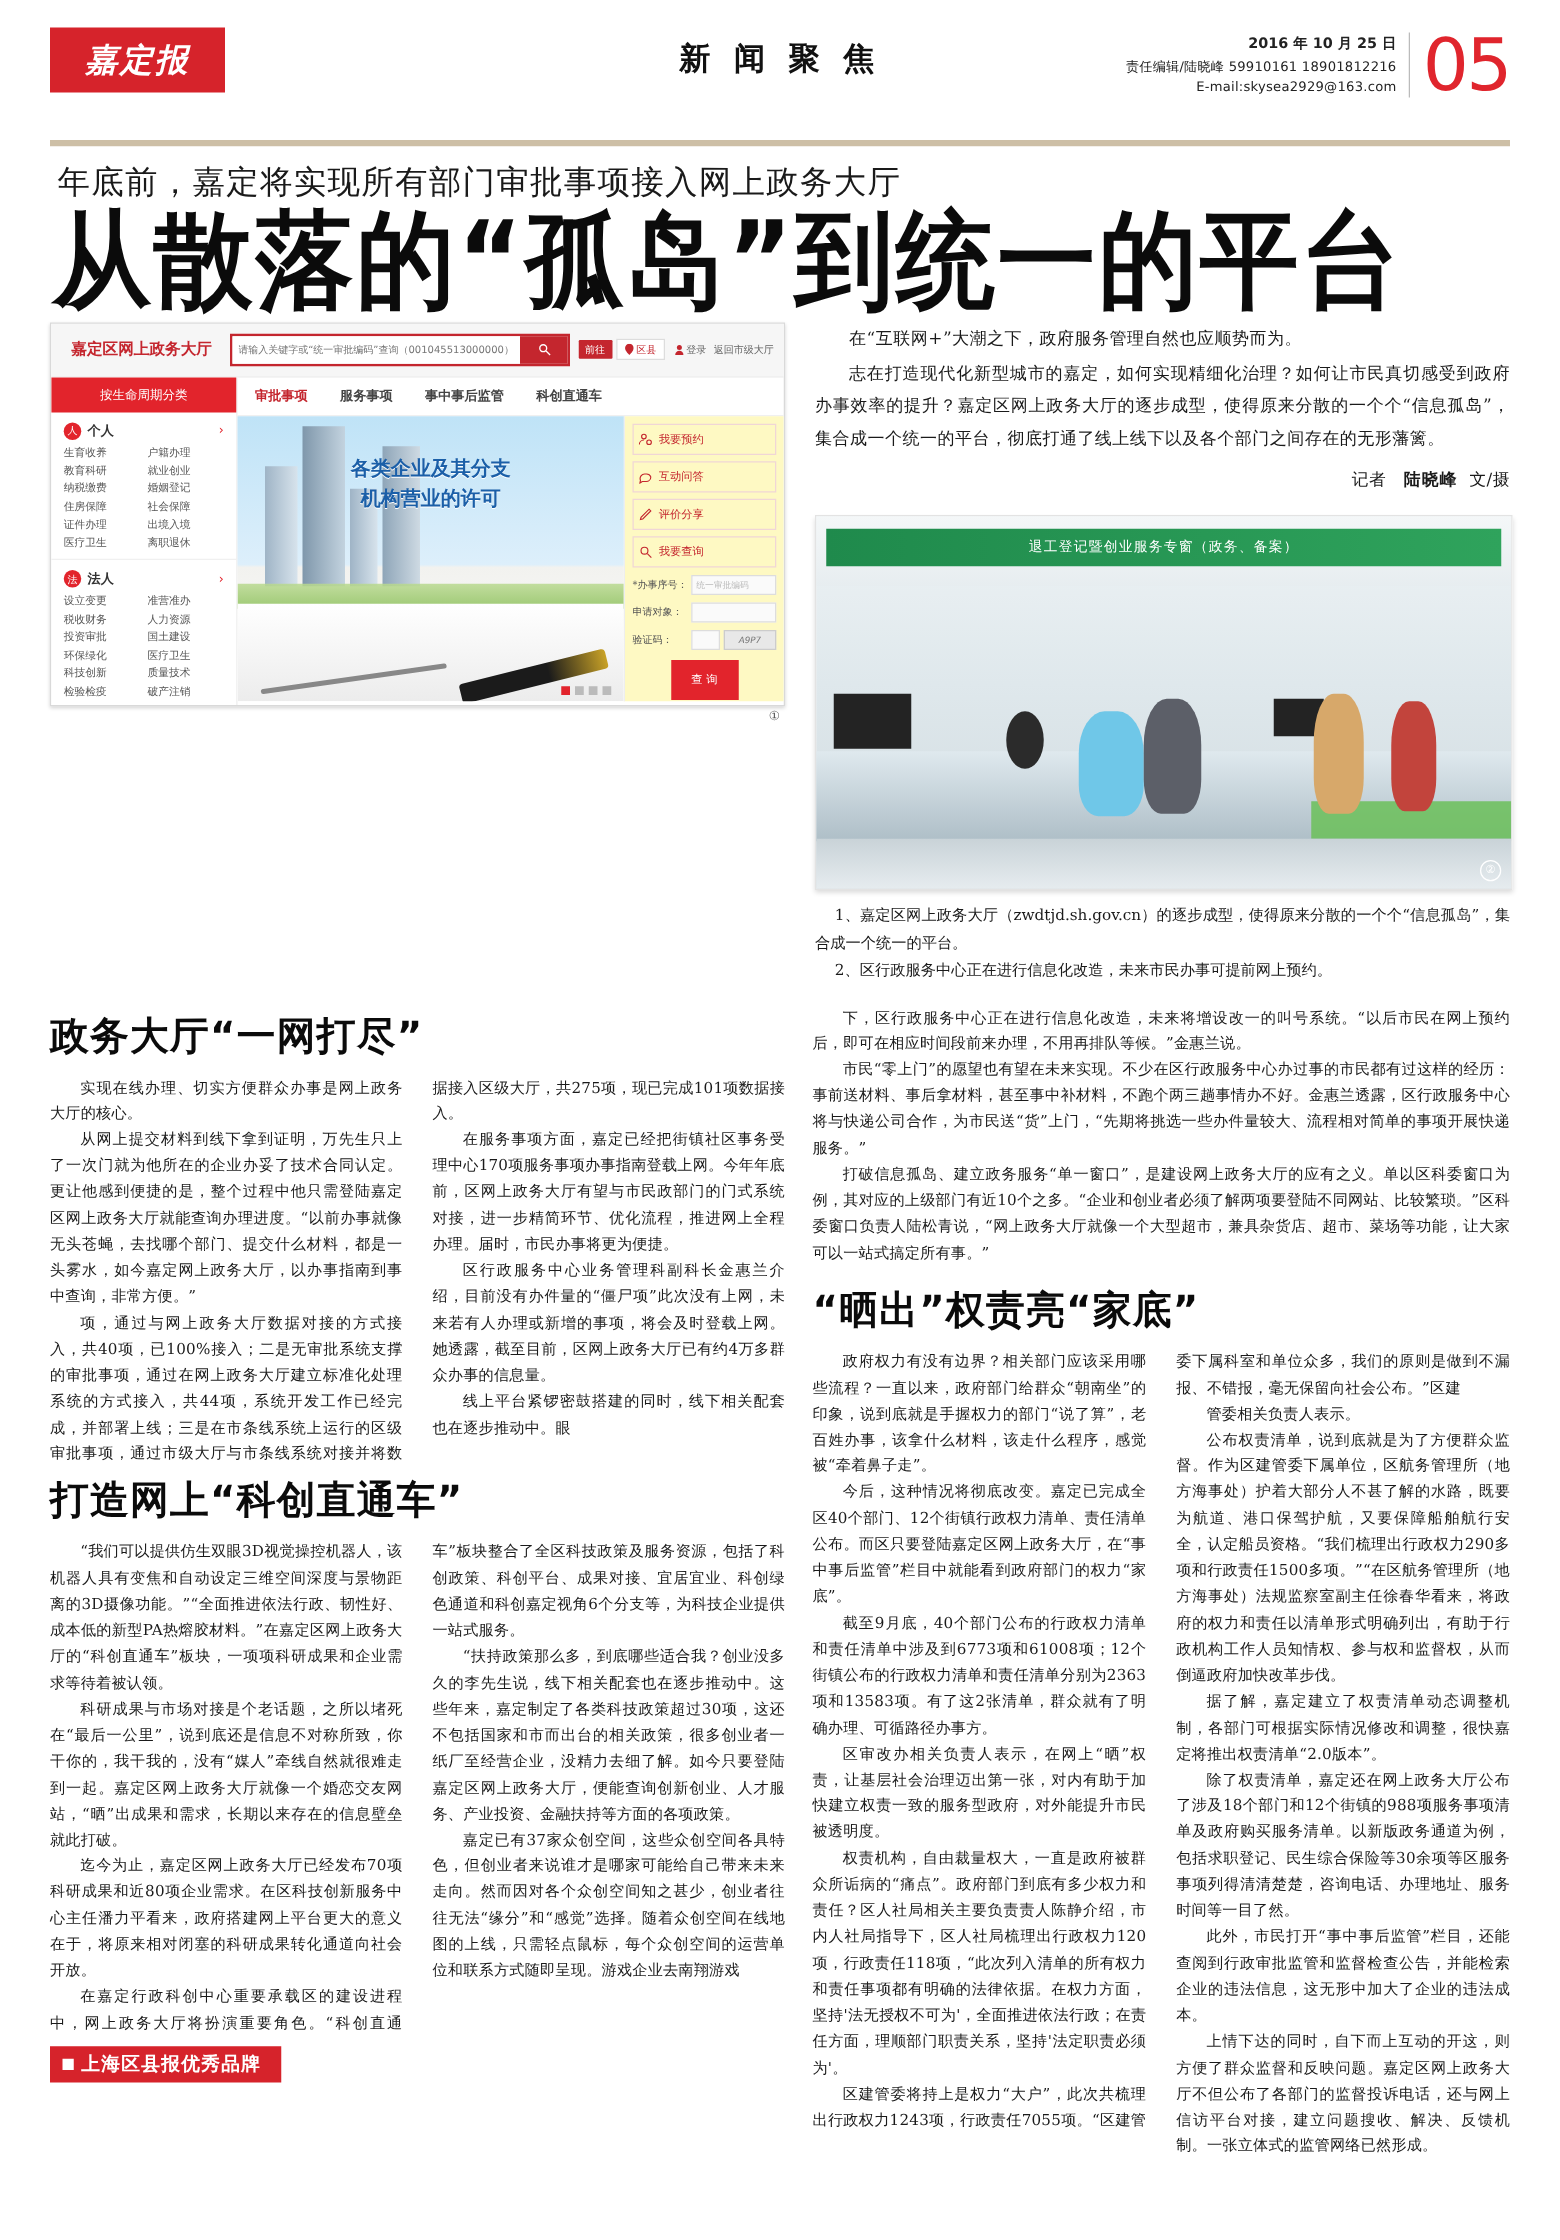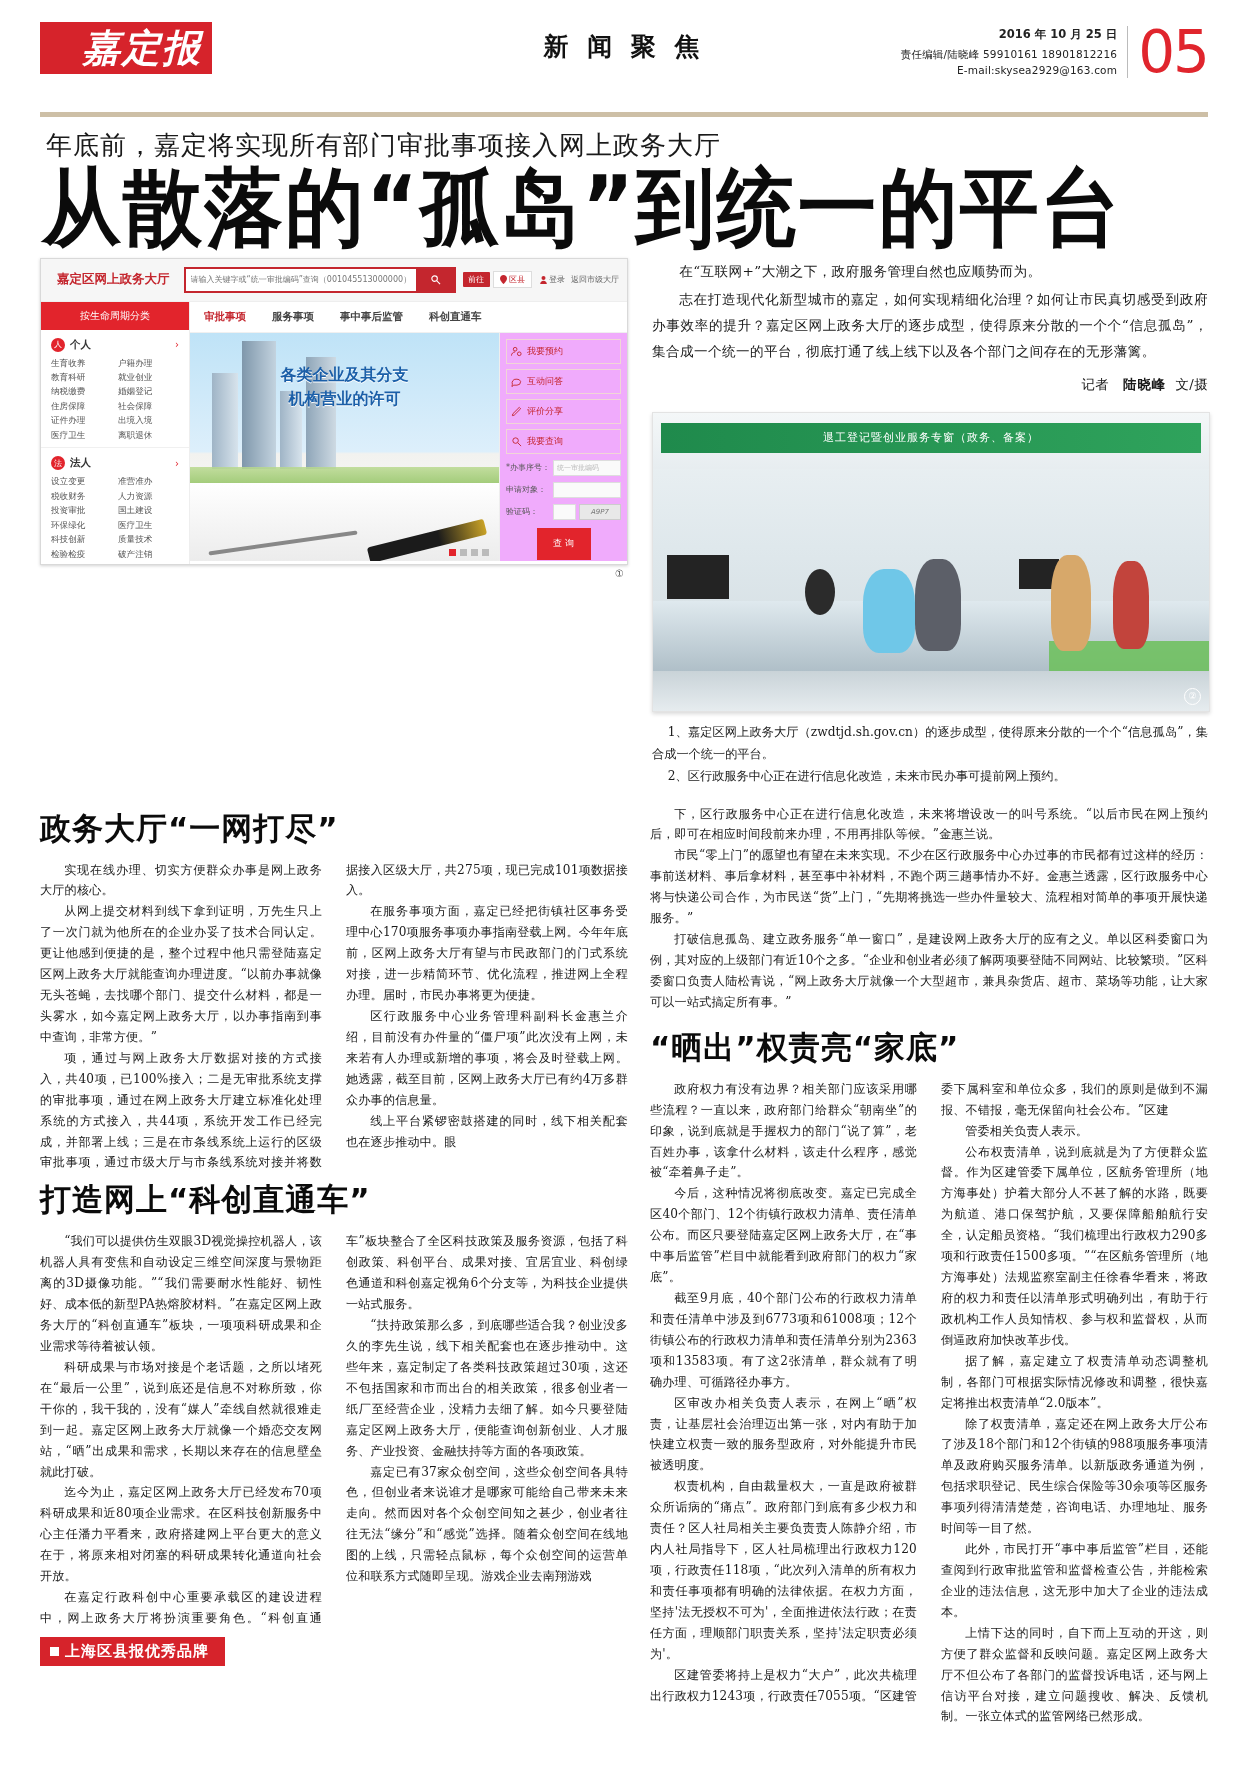--- a/index.html
+++ b/index.html
@@ -9,23 +9,22 @@
     color:#111;overflow:hidden;position:relative;
   }
   .page{position:relative;width:1248px;height:1792px;box-sizing:border-box;padding:0 40px;}
 
   
   .masthead{position:relative;height:86px;display:flex;align-items:flex-start;padding-top:22px;}
   .logo{
     width:140px;height:52px;background:#d6232b;color:#fff;
     display:flex;align-items:center;justify-content:center;
     font-family:"DejaVu Serif","Liberation Serif",serif;
-    font-weight:700;font-size:38px;letter-spacing:2px;
+    font-weight:700;font-size:26px;letter-spacing:2px;
     font-style:italic;
-    padding-left:32px;
   }
   .section-name{
     position:absolute;left:0;right:0;top:30px;text-align:center;
     font-size:25px;font-weight:700;letter-spacing:5px;
     font-family:"DejaVu Sans","Liberation Sans",sans-serif;
   }
   .head-right{margin-left:auto;display:flex;align-items:flex-end;gap:10px;padding-top:4px;}
   .head-meta{text-align:right;font-size:10.5px;line-height:1.55;color:#222;padding-right:10px;border-right:1px solid #bbb;}
   .head-meta .date{font-size:11.5px;font-weight:700;margin-bottom:2px;}
   .head-meta .ed{letter-spacing:.2px;}
@@ -93,21 +92,21 @@
   .bld.b3{left:90px;width:22px;height:78px;}
   .bld.b4{left:116px;width:30px;height:112px;background:linear-gradient(90deg,#8ea5b8,#cedae3);}
   .banner .grass{position:absolute;bottom:74px;left:0;right:0;height:20px;background:linear-gradient(180deg,#b9d98f,#8cc05c);opacity:.85;}
   .bantxt{position:absolute;top:30px;left:0;right:0;text-align:center;font-size:16px;font-weight:700;color:#1b5fa8;line-height:1.5;text-shadow:0 1px 0 #fff;}
   .paper{position:absolute;bottom:0;left:0;right:0;height:78px;background:linear-gradient(180deg,#fff,#ececec);}
   .paper:after{content:"";position:absolute;left:18px;bottom:16px;width:150px;height:4px;background:#888;transform:rotate(-8deg);border-radius:2px;}
   .pen{position:absolute;right:12px;bottom:12px;width:120px;height:16px;background:linear-gradient(90deg,#1b1b1b 60%,#c9a227 100%);transform:rotate(-14deg);border-radius:3px;}
   .dots{position:absolute;bottom:5px;right:10px;display:flex;gap:4px;}
   .dots i{width:7px;height:7px;background:#bbb;display:block;}
   .dots i.on{background:#e2242c;}
-  .b-right{width:128px;border-left:1px solid #eee;padding:6px;box-sizing:border-box;background:#f0abfc;}
+  .b-right{width:128px;border-left:1px solid #eee;padding:6px;box-sizing:border-box;background:#fef9c3;}
   .act{border:1px solid #f0d6d6;margin-bottom:5px;padding:5px 4px;display:flex;align-items:center;gap:5px;font-size:9px;color:#c4262e;}
   .act svg{width:11px;height:11px;flex:0 0 11px;}
   .frow{display:flex;align-items:center;gap:3px;margin-top:6px;font-size:8px;color:#555;}
   .frow .lb{width:44px;text-align:left;white-space:nowrap;}
   .frow .fi{flex:1;height:14px;border:1px solid #ddd;background:#fafafa;font-size:7px;color:#bbb;display:flex;align-items:center;padding-left:3px;overflow:hidden;}
   .cap{width:40px;height:14px;background:#e8e8e8;border:1px solid #ccc;font-size:7px;display:flex;align-items:center;justify-content:center;color:#777;font-style:italic;}
   .qbtn{margin:8px auto 0;width:54px;height:32px;background:#e2242c;color:#fff;font-size:9px;display:flex;align-items:center;justify-content:center;}
   .shot-num{text-align:right;font-size:10px;color:#555;padding-top:3px;padding-right:4px;}
 
   
@@ -397,21 +396,21 @@
         <p>实现在线办理、切实方便群众办事是网上政务大厅的核心。</p>
         <p>从网上提交材料到线下拿到证明，万先生只上了一次门就为他所在的企业办妥了技术合同认定。更让他感到便捷的是，整个过程中他只需登陆嘉定区网上政务大厅就能查询办理进度。“以前办事就像无头苍蝇，去找哪个部门、提交什么材料，都是一头雾水，如今嘉定网上政务大厅，以办事指南到事中查询，非常方便。”</p>
         <p>项，通过与网上政务大厅数据对接的方式接入，共40项，已100%接入；二是无审批系统支撑的审批事项，通过在网上政务大厅建立标准化处理系统的方式接入，共44项，系统开发工作已经完成，并部署上线；三是在市条线系统上运行的区级审批事项，通过市级大厅与市条线系统对接并将数据接入区级大厅，共275项，现已完成101项数据接入。</p>
         <p>在服务事项方面，嘉定已经把街镇社区事务受理中心170项服务事项办事指南登载上网。今年年底前，区网上政务大厅有望与市民政部门的门式系统对接，进一步精简环节、优化流程，推进网上全程办理。届时，市民办事将更为便捷。</p>
         <p>区行政服务中心业务管理科副科长金惠兰介绍，目前没有办件量的“僵尸项”此次没有上网，未来若有人办理或新增的事项，将会及时登载上网。她透露，截至目前，区网上政务大厅已有约4万多群众办事的信息量。</p>
         <p>线上平台紧锣密鼓搭建的同时，线下相关配套也在逐步推动中。眼</p>
       </div>
 
       <div class="sec-h">打造网上“科创直通车”</div>
       <div class="cols2">
-        <p>“我们可以提供仿生双眼3D视觉操控机器人，该机器人具有变焦和自动设定三维空间深度与景物距离的3D摄像功能。”“我们需要耐水性能好、韧性好、成本低的新型PA热熔胶材料。”在嘉定区网上政务大厅的“科创直通车”板块，一项项科研成果和企业需求等待着被认领。</p>
+        <p>“我们可以提供仿生双眼3D视觉操控机器人，该机器人具有变焦和自动设定三维空间深度与景物距离的3D摄像功能。”“全面推进依法行政、韧性好、成本低的新型PA热熔胶材料。”在嘉定区网上政务大厅的“科创直通车”板块，一项项科研成果和企业需求等待着被认领。</p>
         <p>科研成果与市场对接是个老话题，之所以堵死在“最后一公里”，说到底还是信息不对称所致，你干你的，我干我的，没有“媒人”牵线自然就很难走到一起。嘉定区网上政务大厅就像一个婚恋交友网站，“晒”出成果和需求，长期以来存在的信息壁垒就此打破。</p>
         <p>迄今为止，嘉定区网上政务大厅已经发布70项科研成果和近80项企业需求。在区科技创新服务中心主任潘力平看来，政府搭建网上平台更大的意义在于，将原来相对闭塞的科研成果转化通道向社会开放。</p>
         <p>在嘉定行政科创中心重要承载区的建设进程中，网上政务大厅将扮演重要角色。“科创直通车”板块整合了全区科技政策及服务资源，包括了科创政策、科创平台、成果对接、宜居宜业、科创绿色通道和科创嘉定视角6个分支等，为科技企业提供一站式服务。</p>
         <p>“扶持政策那么多，到底哪些适合我？创业没多久的李先生说，线下相关配套也在逐步推动中。这些年来，嘉定制定了各类科技政策超过30项，这还不包括国家和市而出台的相关政策，很多创业者一纸厂至经营企业，没精力去细了解。如今只要登陆嘉定区网上政务大厅，便能查询创新创业、人才服务、产业投资、金融扶持等方面的各项政策。</p>
         <p>嘉定已有37家众创空间，这些众创空间各具特色，但创业者来说谁才是哪家可能给自己带来未来走向。然而因对各个众创空间知之甚少，创业者往往无法“缘分”和“感觉”选择。随着众创空间在线地图的上线，只需轻点鼠标，每个众创空间的运营单位和联系方式随即呈现。游戏企业去南翔游戏</p>
       </div>
 
       <div class="brand-badge">
         <i class="dot"></i>
         <em style="font-style:normal">上海区县报优秀品牌</em>

